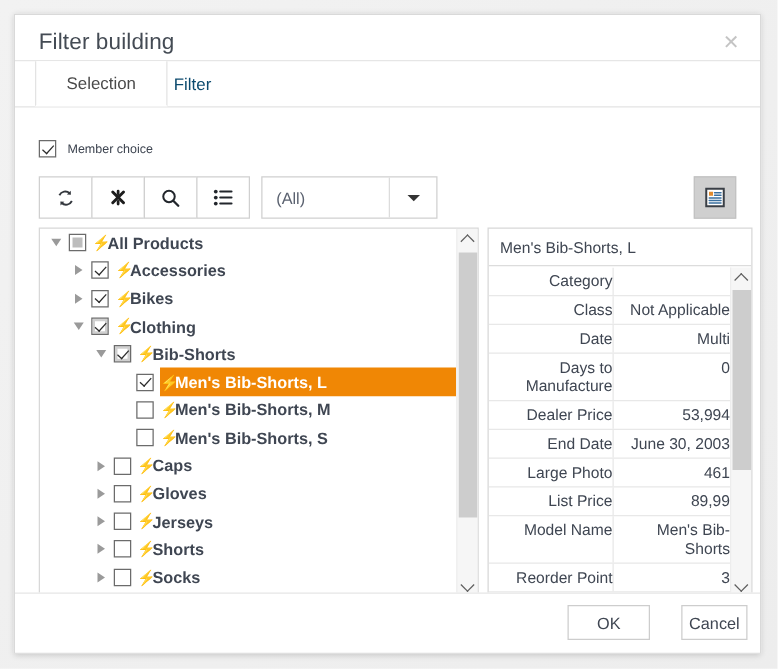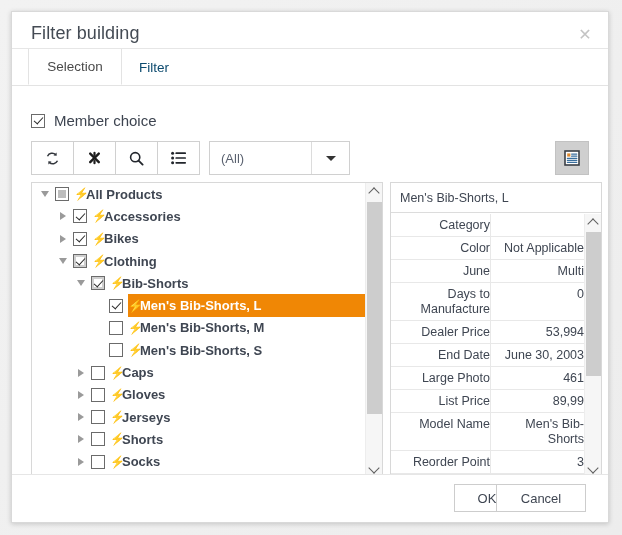--- a/index.html
+++ b/index.html
@@ -37,31 +37,31 @@
   .tabstrip{
     position:relative;height:36px;
     border-bottom:1px solid #e3e3e3;
   }
   .tab{
     position:absolute;top:0;height:36px;box-sizing:border-box;
     display:flex;align-items:center;justify-content:center;
     font-size:13.5px;cursor:pointer;
   }
   .tab.active{
-    left:16px;width:94px;background:#fff;color:#4a4a4a;
+    left:16px;width:106px;background:#fff;color:#4a4a4a;
     border-left:1px solid #e3e3e3;border-right:1px solid #e3e3e3;
     border-bottom:1px solid #ffffff;margin-bottom:-1px;
   }
   .tab.inactive{ left:109px;width:66px;color:#0c4a6e; }
   
   .member-row{
     position:absolute;left:19px;top:100px;
     display:flex;align-items:center;gap:9px;cursor:pointer;
   }
-  .member-label{font-size:15px;color:#3d4450;}
+  .member-label{font-size:10px;color:#3d4450;}
   .cb{
     width:14px;height:14px;border:1px solid #6b6b6b;background:#fff;
     box-sizing:border-box;position:relative;flex:0 0 auto;
   }
   .cb.checked::after{
     content:"";position:absolute;left:3.5px;top:0.5px;
     width:4px;height:8px;border:solid #2b2b2b;border-width:0 1.6px 1.6px 0;
     transform:rotate(42deg);
   }
   .cb.partial{background:#fff;}
@@ -171,21 +171,21 @@
     position:absolute;left:0;right:0;bottom:0;height:47px;
     border-top:1px solid #e6e6e6;background:#fff;
   }
   .fbtn{
     position:absolute;top:9px;width:66px;height:28px;box-sizing:border-box;
     border:1px solid #cdcdcd;background:#fff;color:#3f4652;font-size:13px;
     display:flex;align-items:center;justify-content:center;cursor:pointer;
     font-family:"Liberation Sans", sans-serif;
   }
   .fbtn.ok{right:88px;}
-  .fbtn.cancel{right:22px;width:90px;}
+  .fbtn.cancel{right:10px;width:53px;}
 </style>
 </head>
 <body>
 
 <div class="shadow-bg"></div>
 
 <div class="dialog">
 
   <div class="titlebar">
     <div class="title">Filter building</div>
@@ -407,25 +407,25 @@
   </div>
 
   <div class="prop-panel">
     <div class="prop-header">Men's Bib-Shorts, L</div>
     <div class="prop-body">
         <div class="prow">
           <div class="pname">Category</div>
           <div class="pval"></div>
         </div>
         <div class="prow">
-          <div class="pname">Color</div>
+          <div class="pname">Class</div>
           <div class="pval">Not Applicable</div>
         </div>
         <div class="prow">
-          <div class="pname">June</div>
+          <div class="pname">Date</div>
           <div class="pval">Multi</div>
         </div>
         <div class="prow">
           <div class="pname">Days to Manufacture</div>
           <div class="pval">0</div>
         </div>
         <div class="prow">
           <div class="pname">Dealer Price</div>
           <div class="pval">53,994</div>
         </div>

